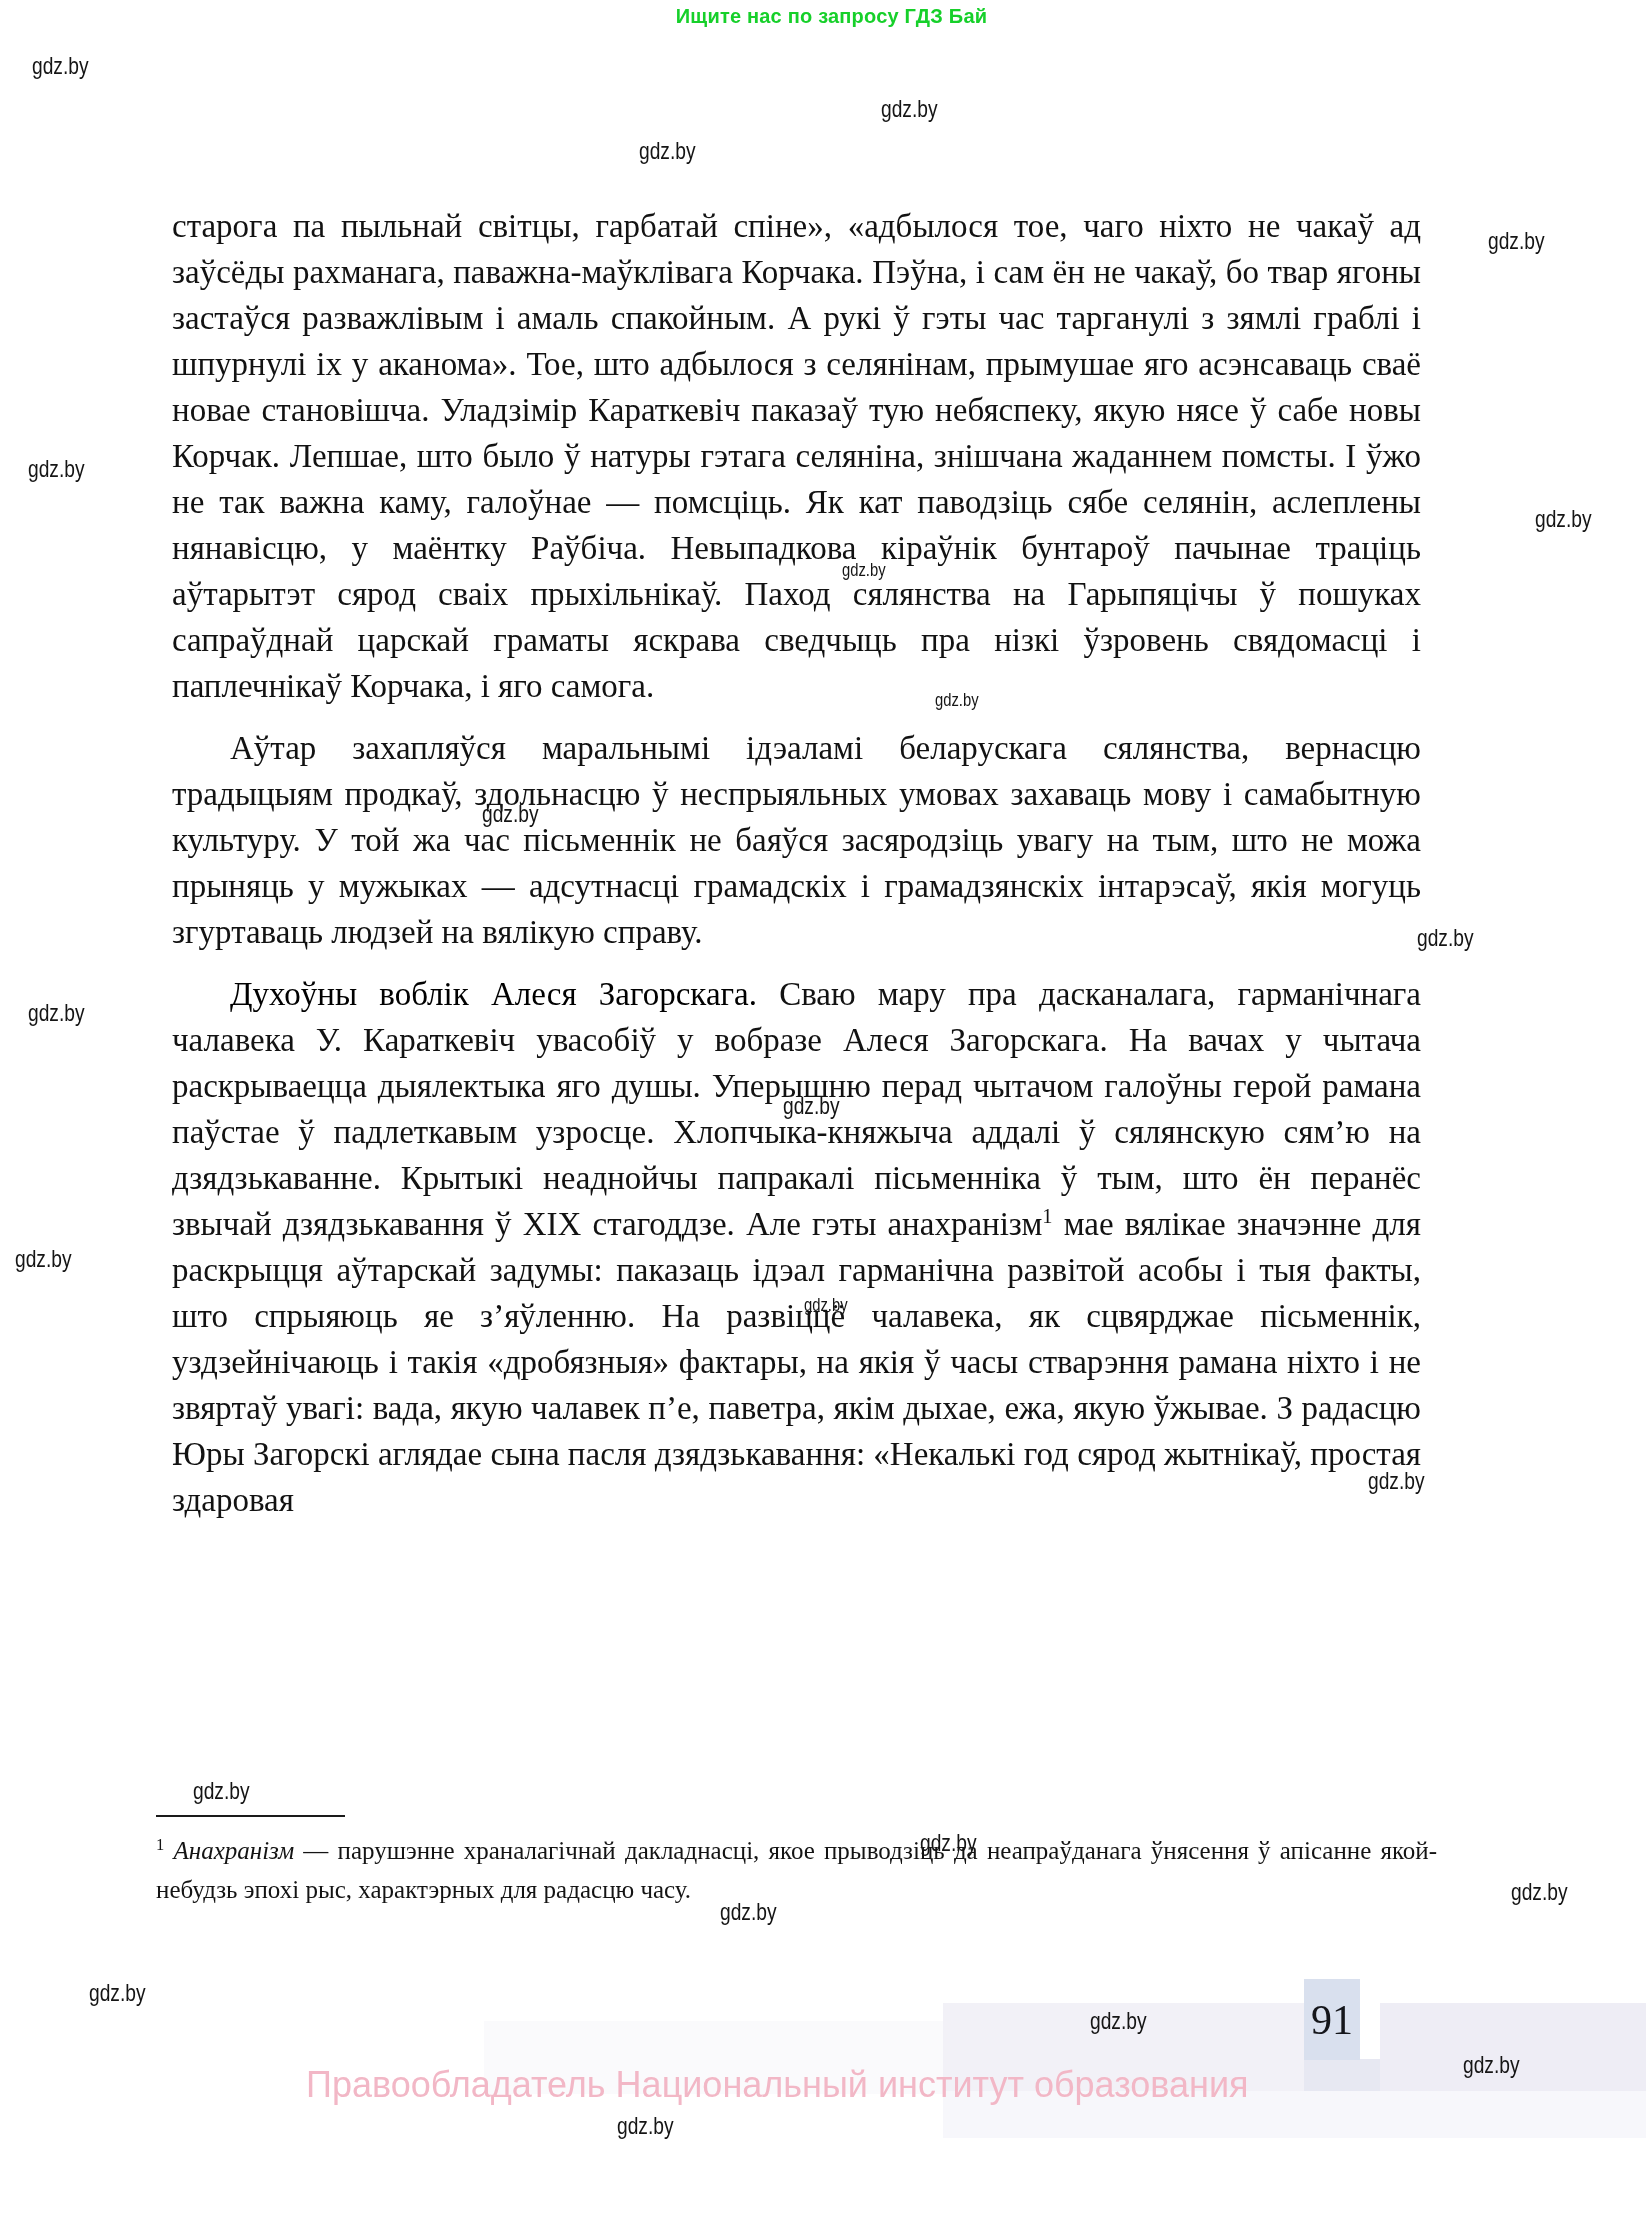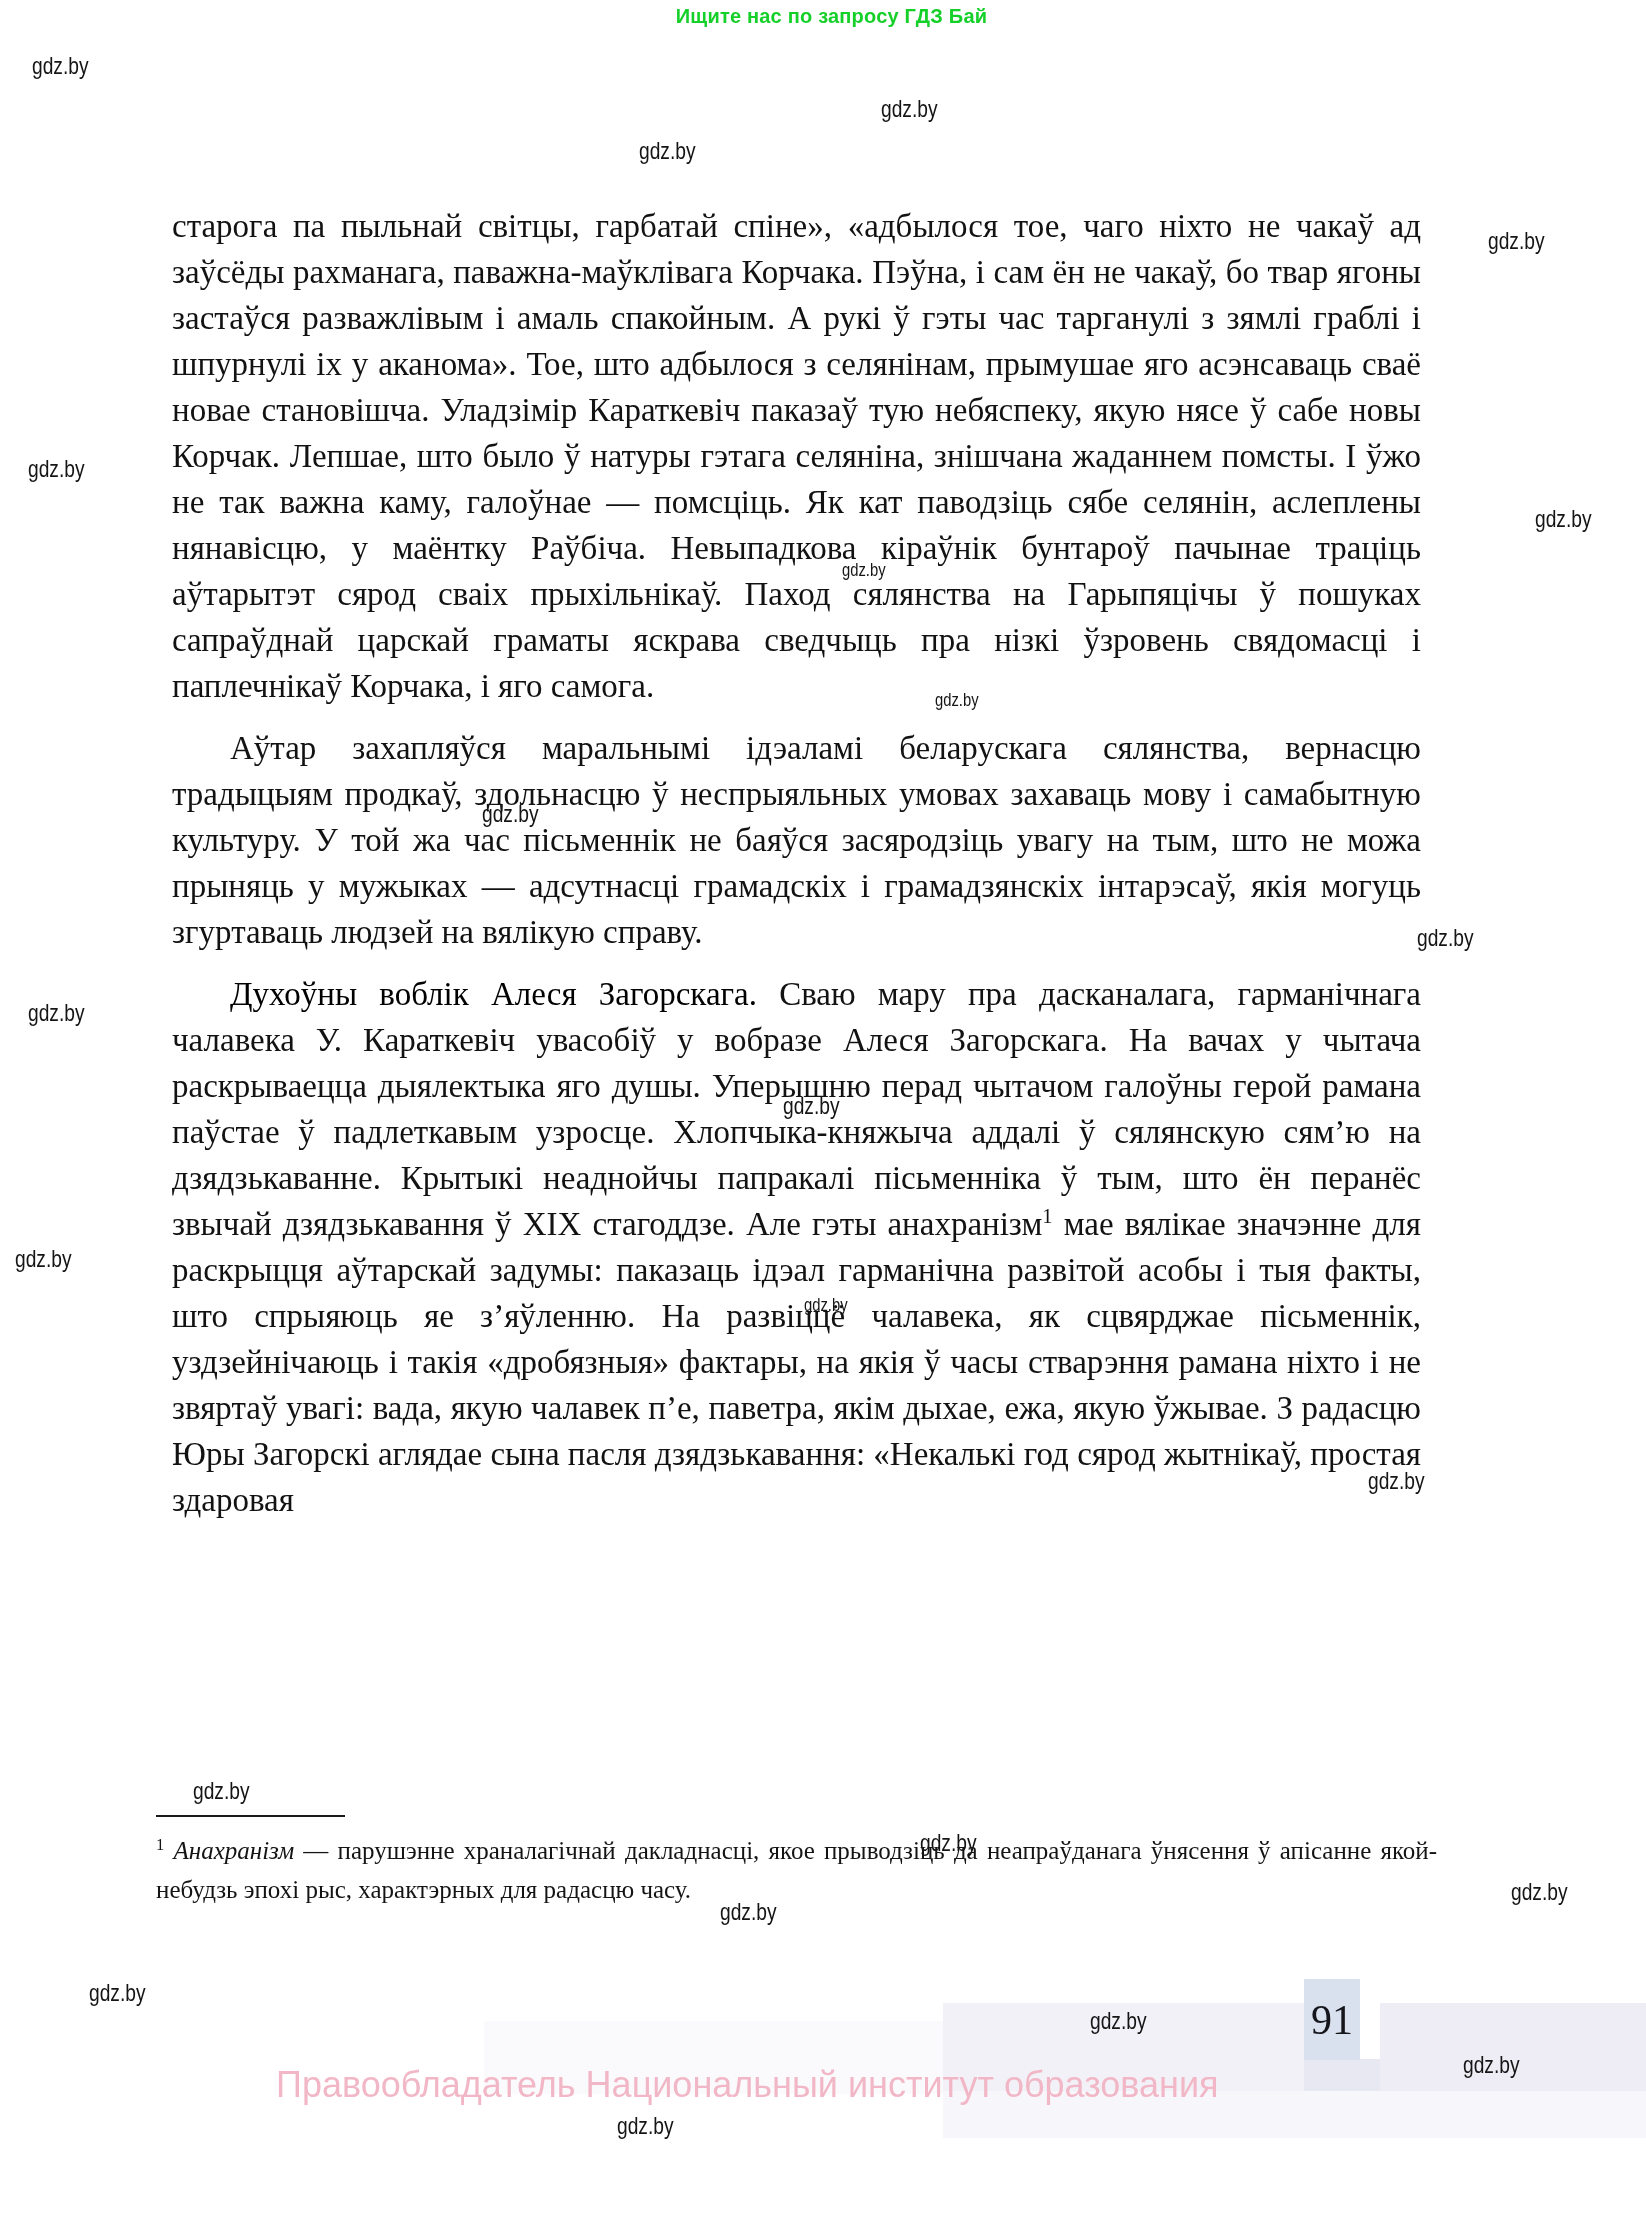--- a/index.html
+++ b/index.html
@@ -118,21 +118,21 @@
   }
   .tint.a { left: 943px; top: 2003px; width: 361px; height: 89px; background:#f2f1f7; }
   .tint.b { left: 1380px; top: 2003px; width: 267px; height: 89px; background:#eeedf5; }
   .tint.c { left: 1304px; top: 2059px; width: 76px;  height: 32px;  background:#e7e8f2; }
   .tint.d { left: 943px; top: 2091px; width: 704px; height: 47px;  background:#f7f7fb; }
   .tint.e { left: 484px;  top: 2021px; width: 459px; height: 73px;  background:#fafafc; }
 
   
   .copyright-watermark {
     position: absolute;
-    left: 276px;
+    left: 306px;
     top: 2064px;
     width: 1072px;
     font-family: "Liberation Sans", sans-serif;
     font-size: 36px;
     color: #f2b7c6;
     white-space: nowrap;
     letter-spacing: 0px;
   }
 
   

